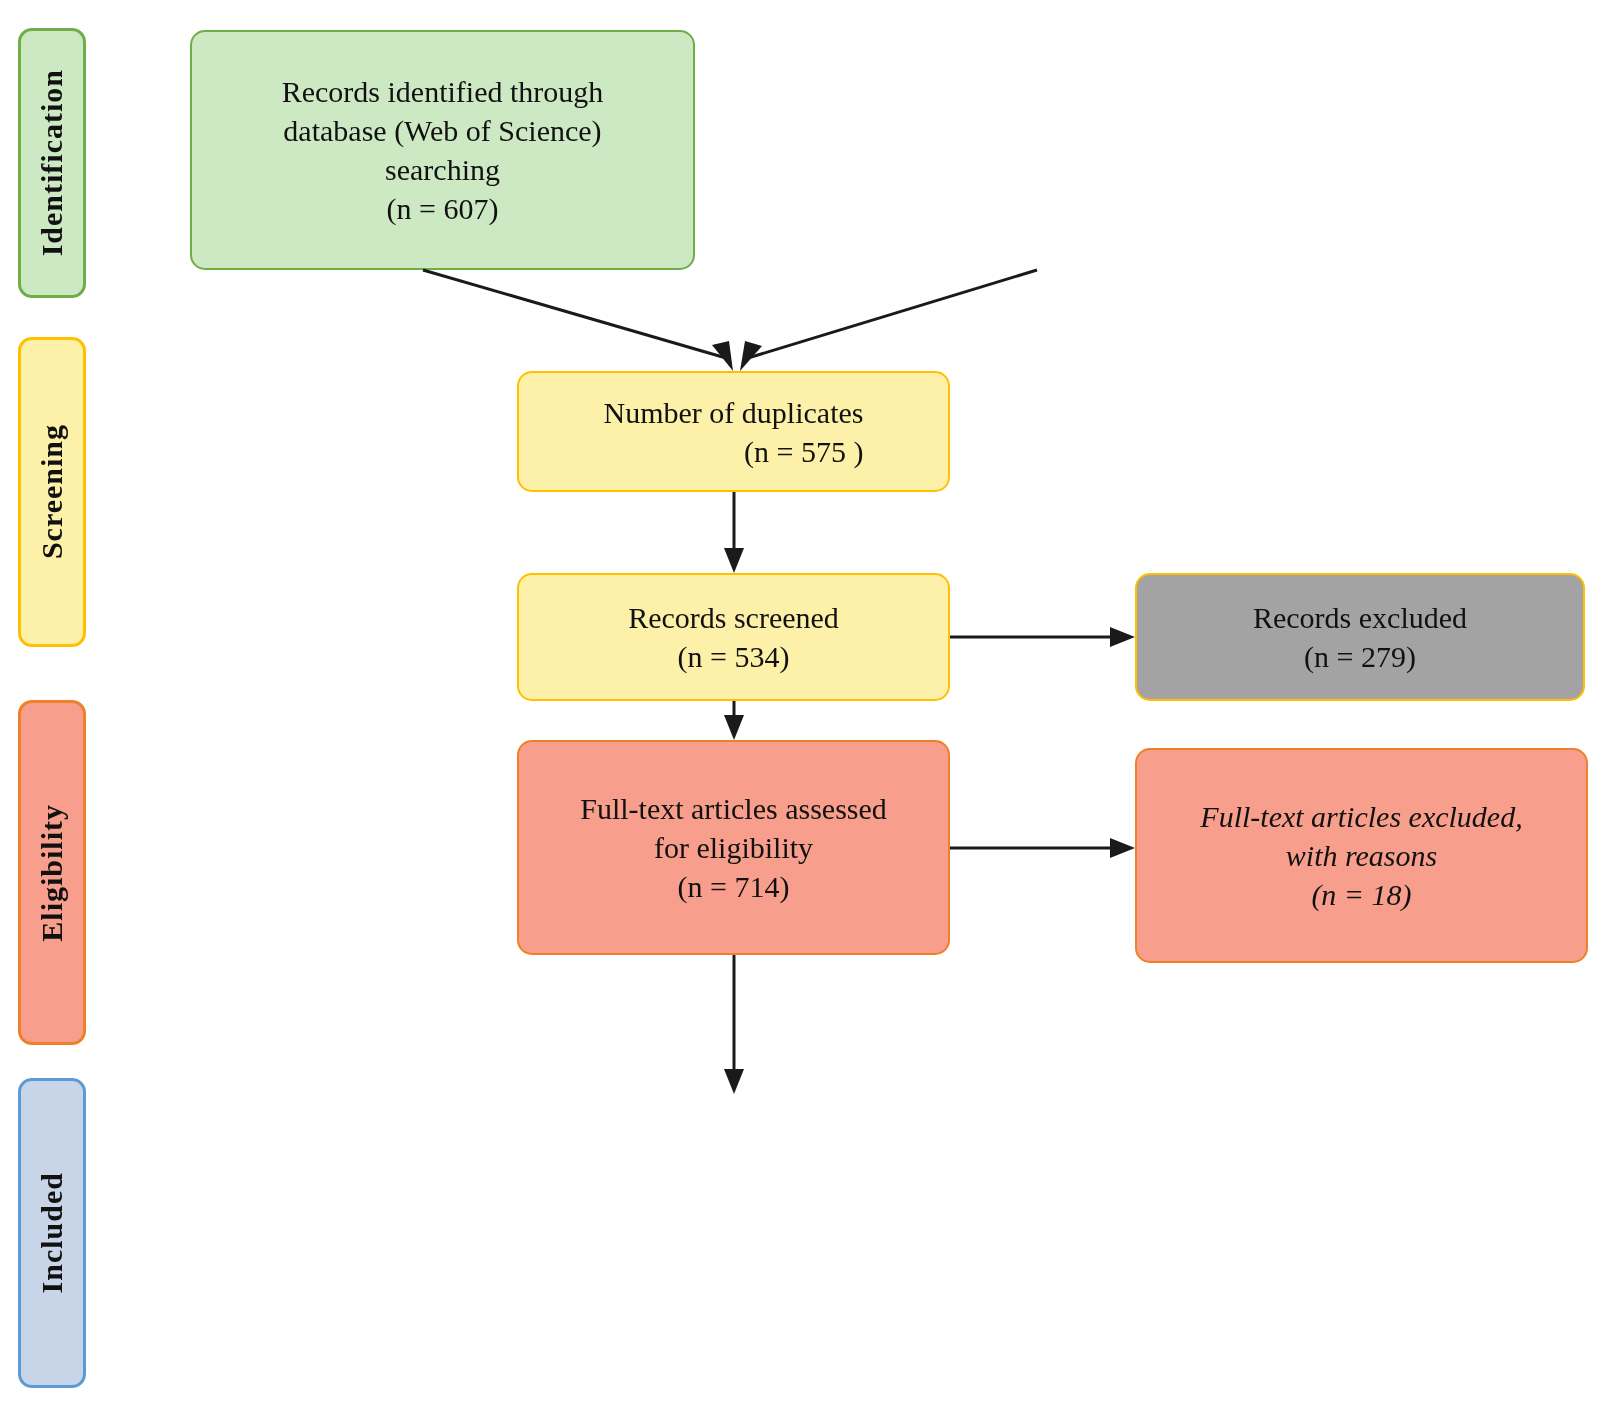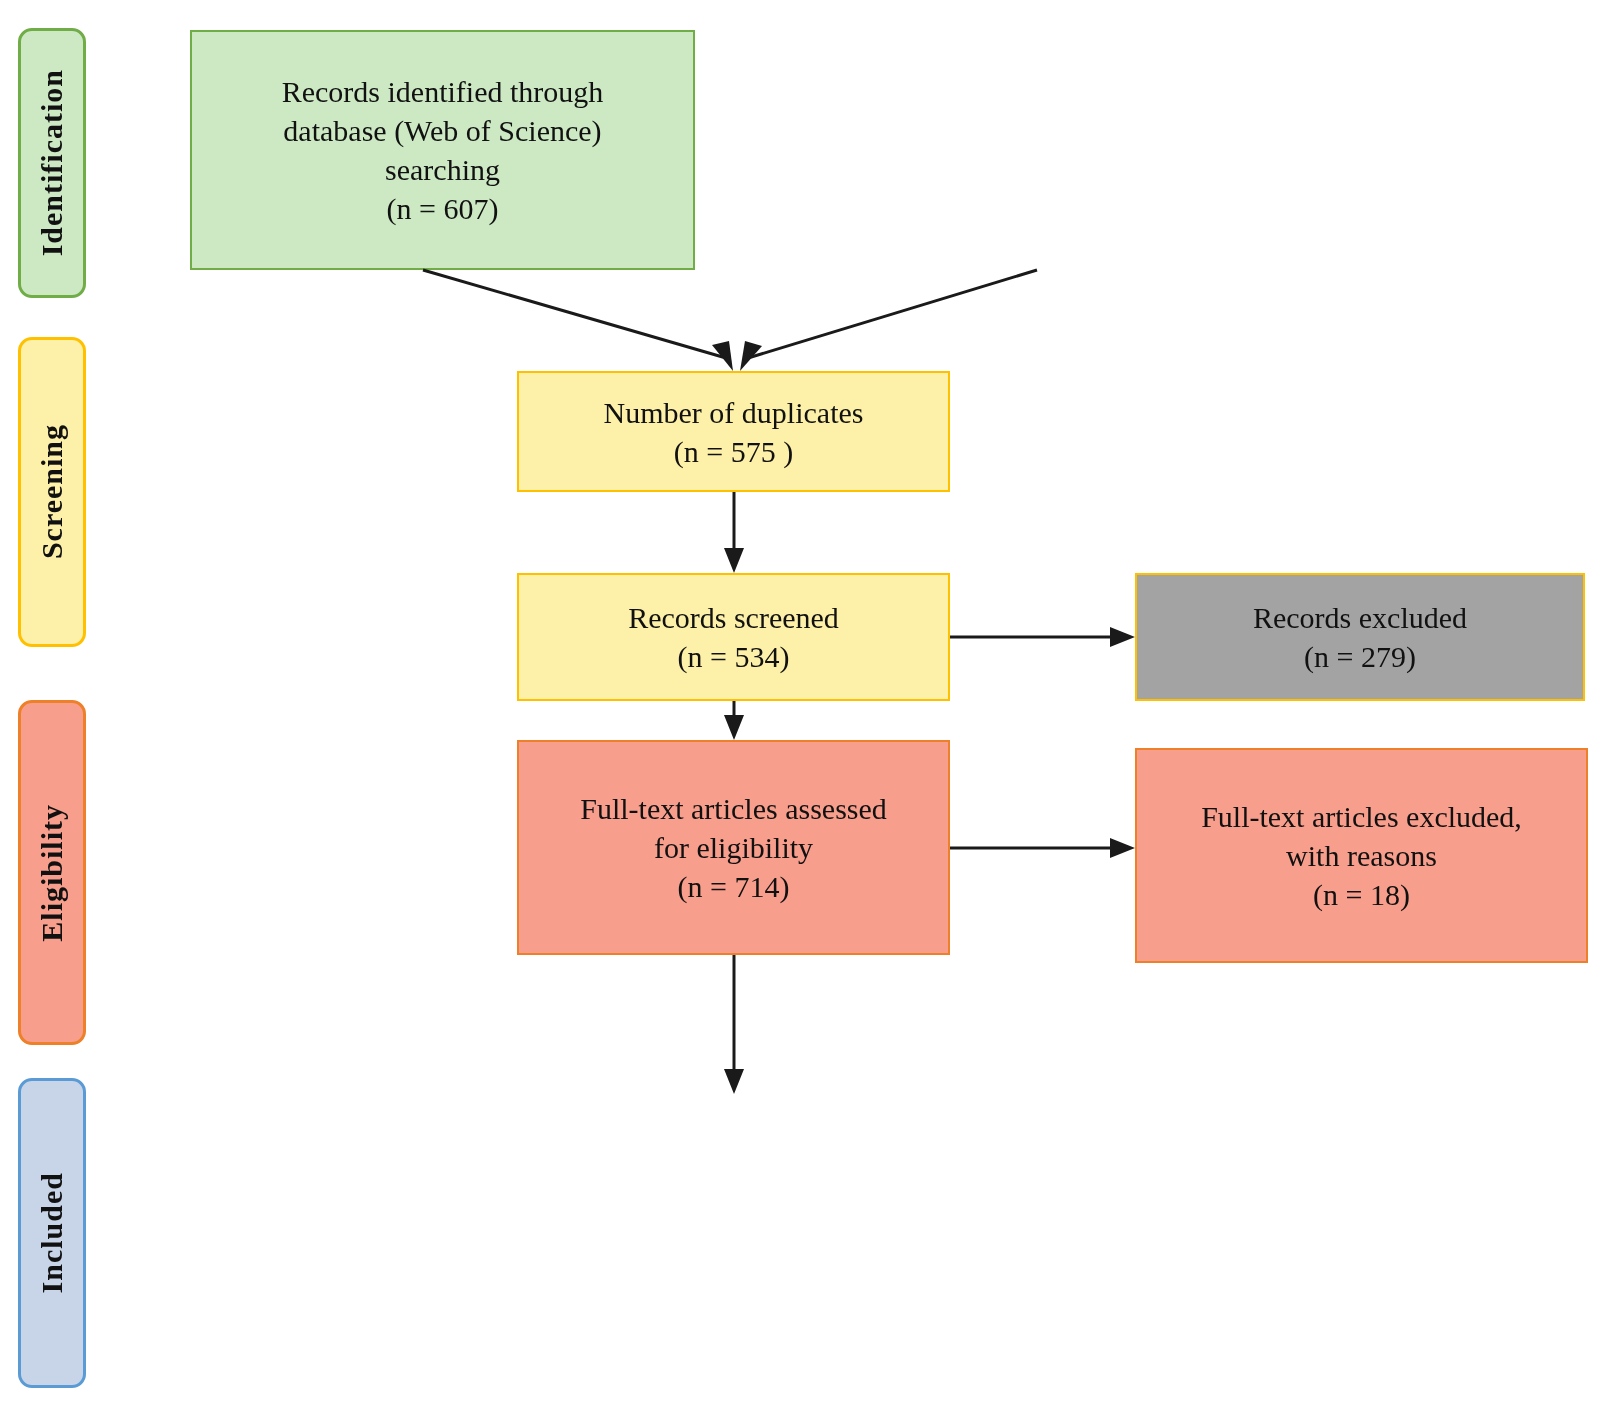--- a/index.html
+++ b/index.html
@@ -41,20 +41,21 @@
   .box {
     position: absolute;
     box-sizing: border-box;
     border-width: 2px;
     border-style: solid;
     display: flex;
     align-items: center;
     justify-content: center;
     text-align: center;
     padding: 8px 10px;
+    border-radius: 15px;
   }
   .box-text {
     font-size: 30px;
     line-height: 1.30;
     color: #111111;
     white-space: pre-line;
   }
 
   
   #connectors {
@@ -96,42 +97,42 @@
   </div>
 
   <div class="box" style="left:190px; top:30px; width:505px; height:240px; background:#cde9c4; border-color:#70ad47;">
     <div class="box-text">Records identified through
 database (Web of Science)
 searching
 (n = 607)</div>
   </div>
 
 
-  <div class="box" style="left:517px; top:371px; width:433px; height:121px; background:#fdf0a8; border-color:#ffc000;">
+  <div class="box" style="left:517px; top:371px; width:433px; height:121px; background:#fdf0a8; border-color:#ffc000;text-align:right;">
     <div class="box-text">Number of duplicates
 (n = 575 )</div>
   </div>
 
   <div class="box" style="left:517px; top:573px; width:433px; height:128px; background:#fdf0a8; border-color:#ffc000;">
     <div class="box-text">Records screened
 (n = 534)</div>
   </div>
 
   <div class="box" style="left:1135px; top:573px; width:450px; height:128px; background:#a3a3a3; border-color:#ffc000;">
     <div class="box-text">Records excluded
 (n = 279)</div>
   </div>
 
   <div class="box" style="left:517px; top:740px; width:433px; height:215px; background:#f79e8c; border-color:#ed8028;">
     <div class="box-text">Full-text articles assessed
 for eligibility
 (n = 714)</div>
   </div>
 
-  <div class="box" style="left:1135px; top:748px; width:453px; height:215px; background:#f79e8c; border-color:#ed8028;">
+  <div class="box" style="left:1135px; top:748px; width:453px; height:215px; background:#f79e8c; border-color:#ed8028;font-style:italic;">
     <div class="box-text">Full-text articles excluded,
 with reasons
 (n = 18)</div>
   </div>
 
 
   <svg id="connectors" viewBox="0 0 1616 1401" xmlns="http://www.w3.org/2000/svg">
 
     <g>
       <line class="conn-line" x1="423" y1="270" x2="726" y2="358"></line>

